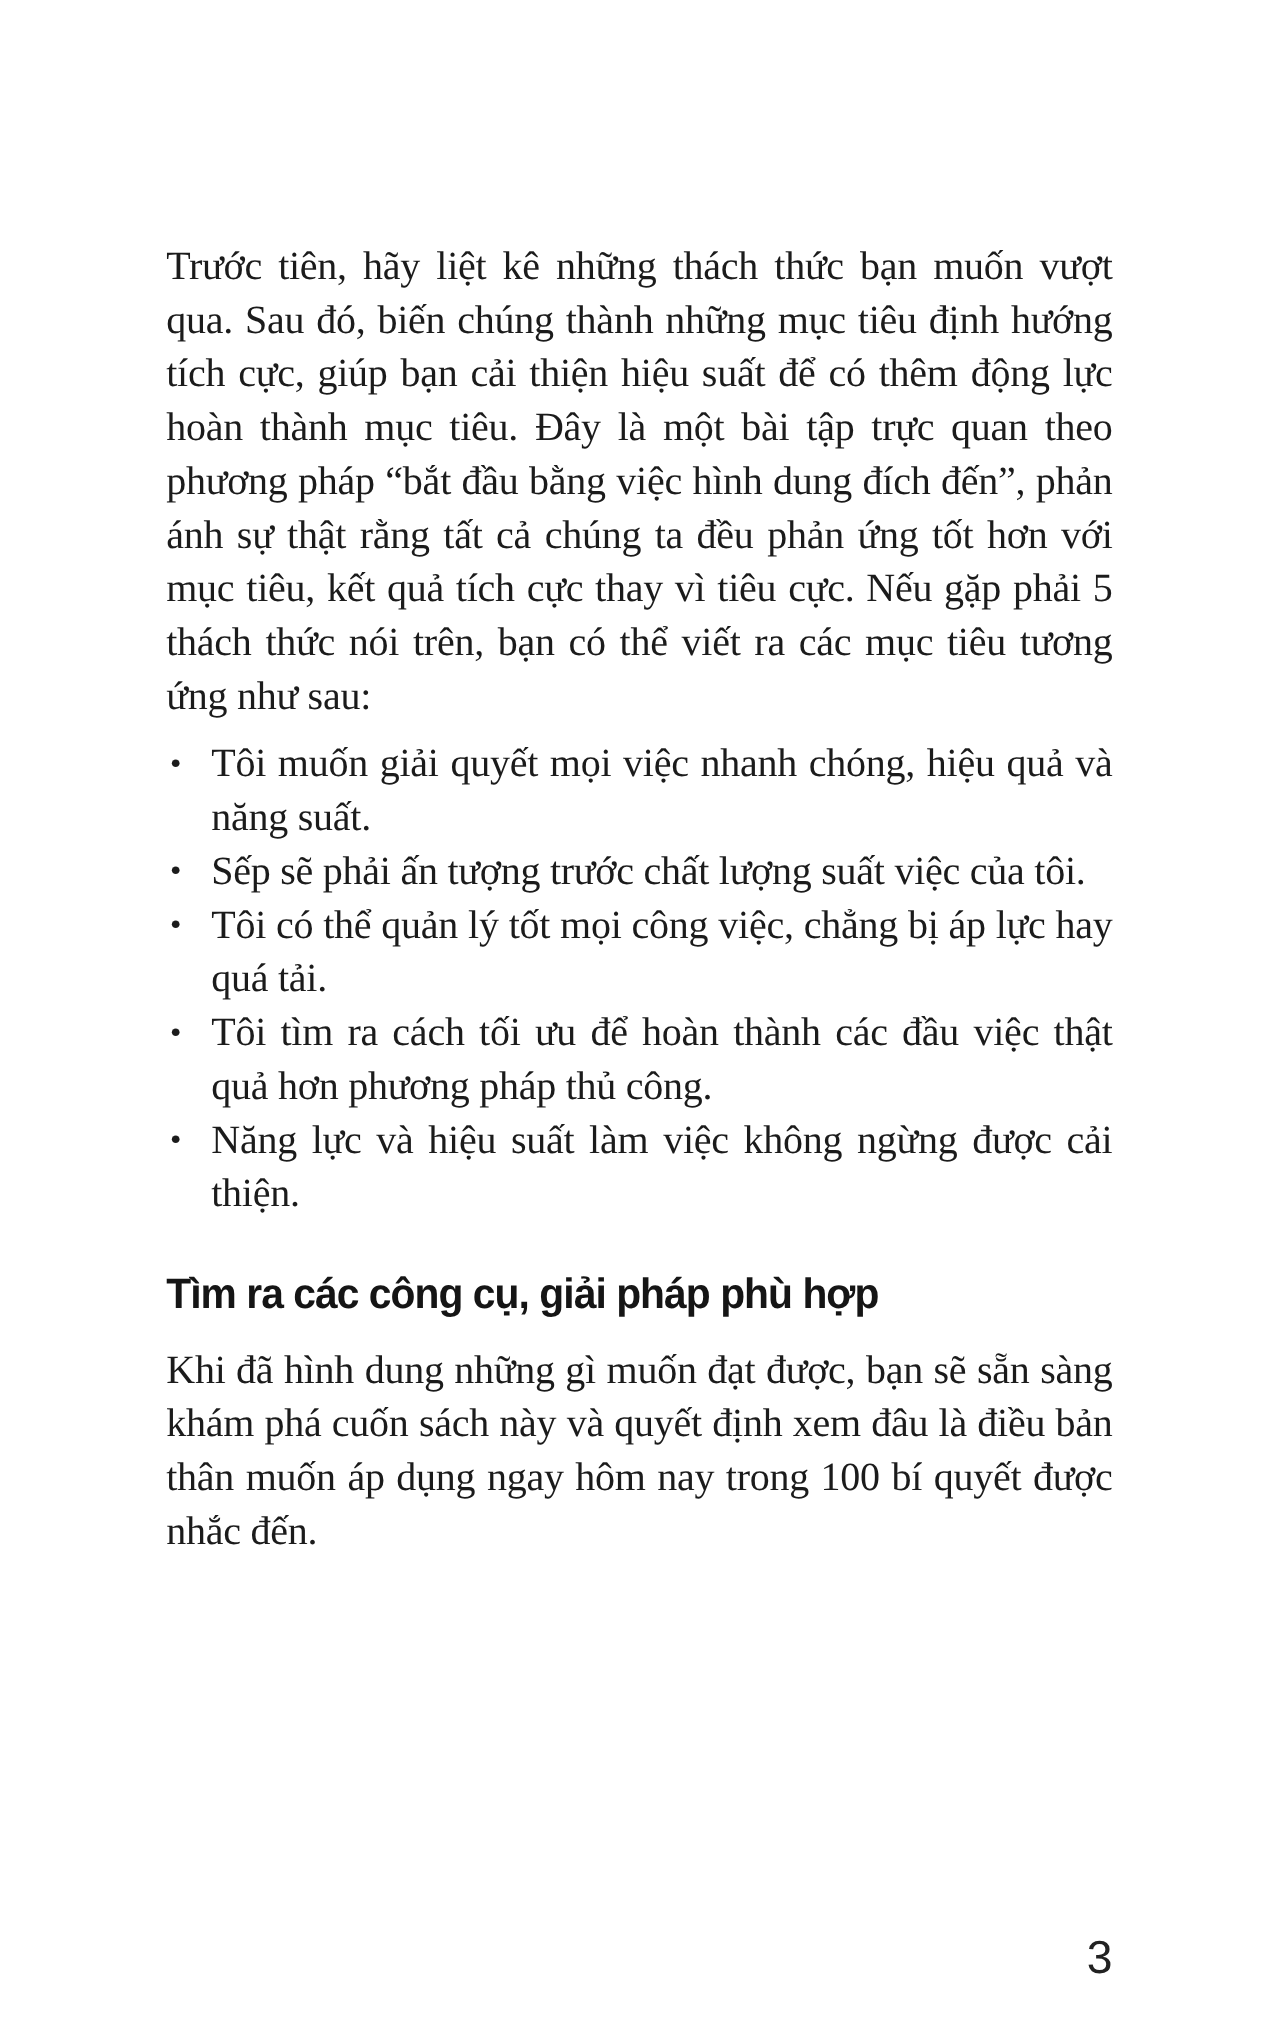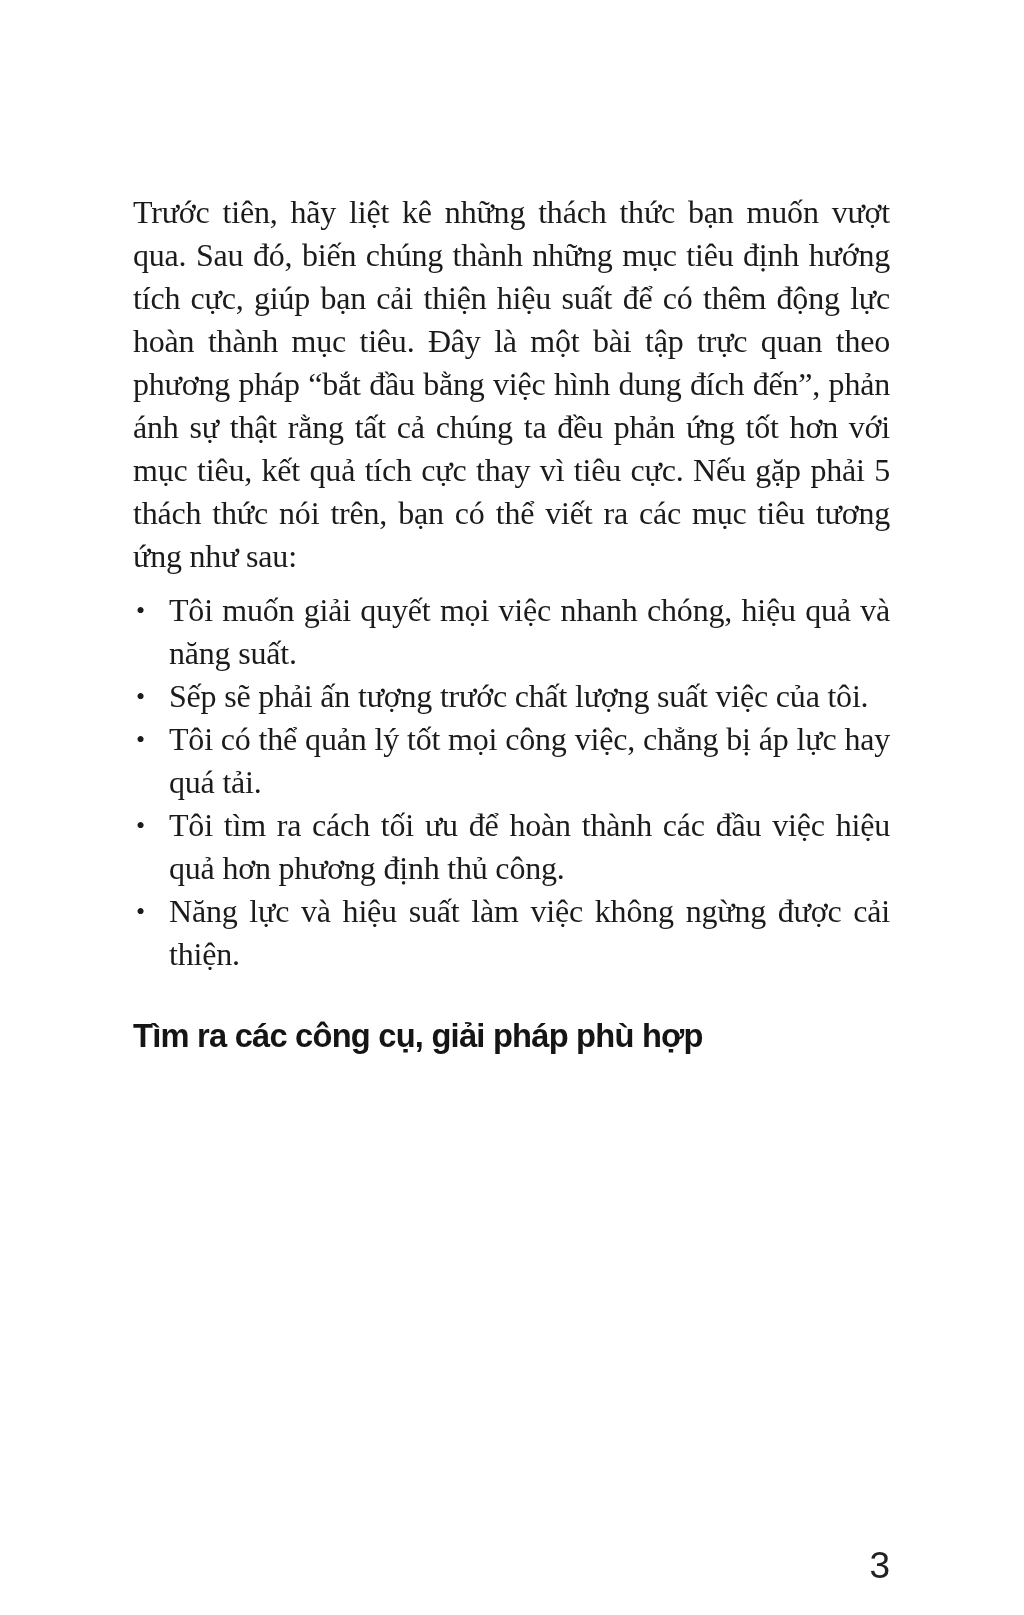--- a/index.html
+++ b/index.html
@@ -89,27 +89,28 @@
       <li class="goal-item">
         <span class="bullet-marker">•</span>
         <span>Sếp sẽ phải ấn tượng trước chất lượng suất việc của tôi.</span>
       </li>
       <li class="goal-item">
         <span class="bullet-marker">•</span>
         <span>Tôi có thể quản lý tốt mọi công việc, chẳng bị áp lực hay quá tải.</span>
       </li>
       <li class="goal-item">
         <span class="bullet-marker">•</span>
-        <span>Tôi tìm ra cách tối ưu để hoàn thành các đầu việc hiệu quả hơn phương định thủ công.</span>
+        <span>Tôi tìm ra cách tối ưu để hoàn thành các đầu việc thật quả hơn phương pháp thủ công.</span>
       </li>
       <li class="goal-item">
         <span class="bullet-marker">•</span>
         <span>Năng lực và hiệu suất làm việc không ngừng được cải thiện.</span>
       </li>
     </ul>
 
     <h2 class="section-heading">Tìm ra các công cụ, giải pháp phù hợp</h2>
 
+    <p class="body-par">Khi đã hình dung những gì muốn đạt được, bạn sẽ sẵn sàng khám phá cuốn sách này và quyết định xem đâu là điều bản thân muốn áp dụng ngay hôm nay trong 100 bí quyết được nhắc đến.</p>
 
   </div>
 
   <div class="page-number">3</div>
 </div>
 
 </body></html>

